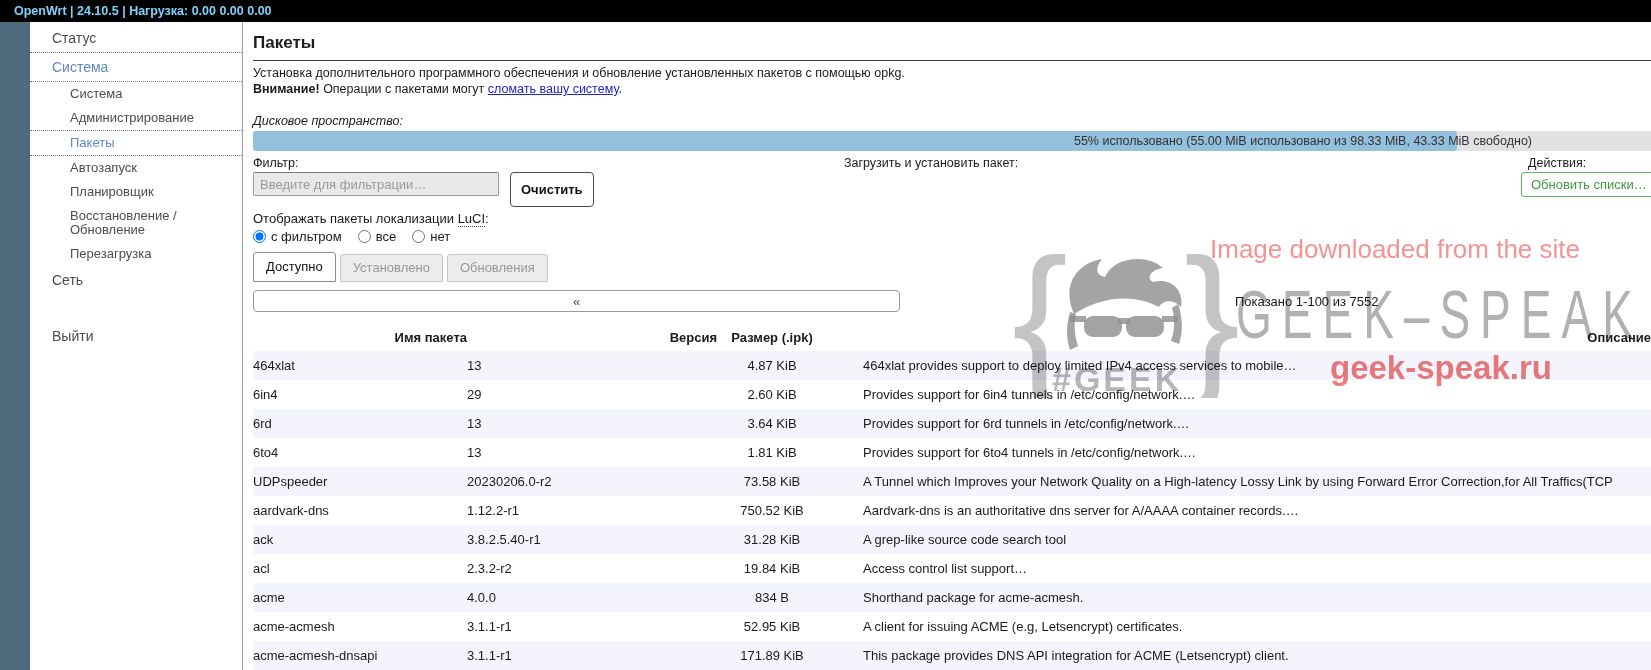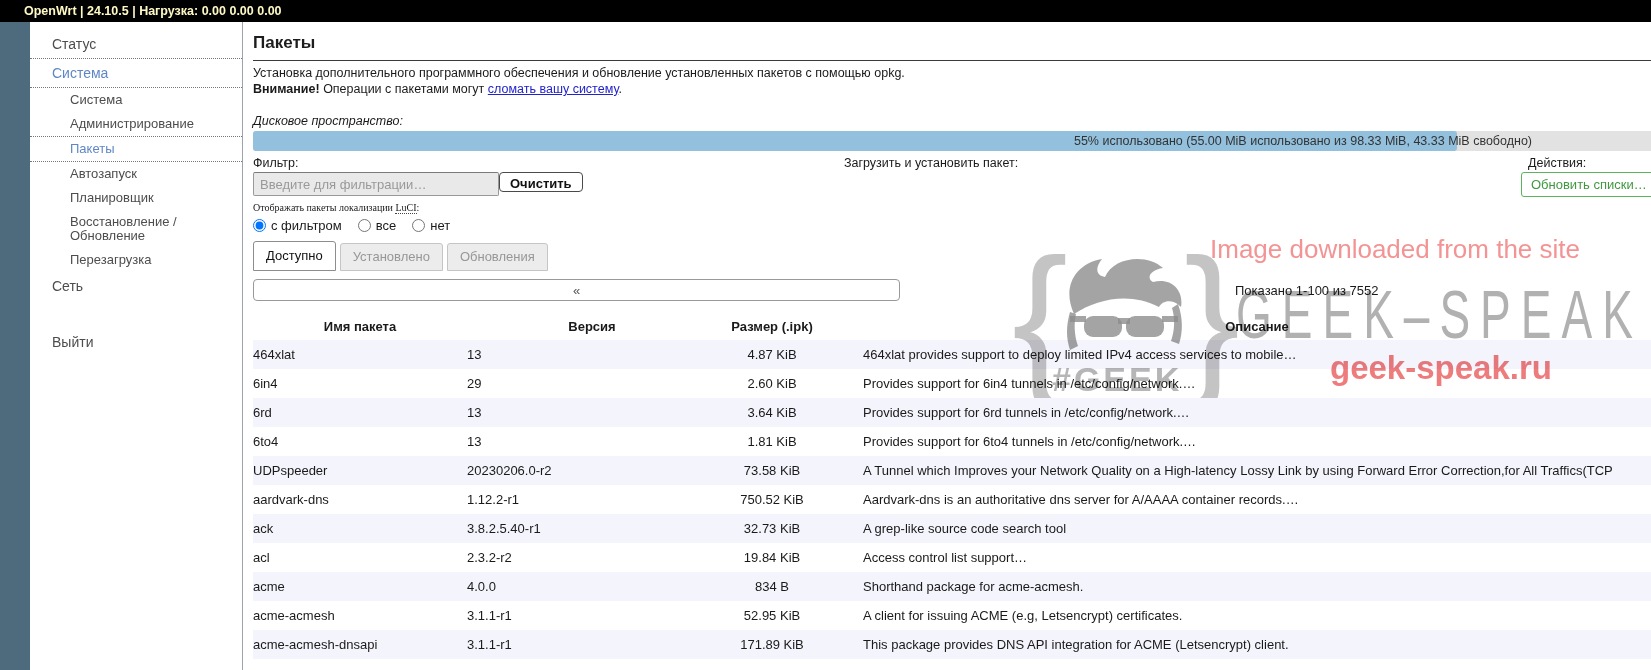--- a/index.html
+++ b/index.html
@@ -2,26 +2,26 @@
 <html><head>
 <meta charset="utf-8">
 <style>
   * { box-sizing: border-box; }
   html,body { margin:0; padding:0; }
   body {
     width:1651px; height:670px; overflow:hidden; position:relative;
     background:#fff; font-family:"Liberation Sans", sans-serif; color:#1a1a1a;
   }
   
-  .topbar { height:22px; background:#000; color:#fef9c3; font-size:12.5px; font-weight:bold;
-            line-height:22px; padding-left:24px; }
+  .topbar { height:22px; background:#000; color:#7dd3fc; font-size:12.5px; font-weight:bold;
+            line-height:22px; padding-left:14px; }
   
   .layout { display:flex; height:648px; }
   .edge-strip { width:30px; background:#4e6b7d; flex:none; }
-  .sidebar { width:213px; flex:none; background:#fff; border-right:1px solid #9aa4aa; padding-top:8px; }
+  .sidebar { width:213px; flex:none; background:#fff; border-right:1px solid #9aa4aa; padding-top:2px; }
   .content { flex:1; position:relative; padding-left:10px; overflow:hidden; }
   
   .nav-item { cursor:pointer; color:#4d4d4d; }
   .nav-top { font-size:14px; padding:6px 0 6px 22px; line-height:16px; }
   .nav-sub { font-size:13px; padding:5px 0 5px 40px; line-height:14px; }
   .nav-item.active { color:#5f87c5; }
   .nav-item.dot-top { border-top:1px dotted #777; }
   .nav-item.dot-bottom { border-bottom:1px dotted #777; }
   .nav-item.logout { margin-top:28px; }
   
@@ -39,53 +39,53 @@
                line-height:20px; font-size:12.5px; color:#333; }
   
   .controls { position:relative; margin-top:4px; }
   .ctl-label { font-size:12.5px; line-height:16px; }
   .ctl-row { margin-top:1px; display:flex; align-items:flex-start; }
   input.textbox { height:24px; width:246px; background:#e9e9e9; border:1px solid #999;
                   border-top-color:#7a7a7a; border-radius:2px; font-size:13px;
                   padding:0 6px; color:#333; font-family:"Liberation Sans",sans-serif; }
   input.textbox::placeholder { color:#999; }
   .btn { background:#fff; border:1px solid #4a4a4a; border-radius:4px; font-size:13px;
-         font-weight:bold; padding:4px 10px; height:20px; line-height:14px; margin-left:0;
+         font-weight:bold; padding:4px 10px; height:35px; line-height:14px; margin-left:11px;
          cursor:pointer; font-family:"Liberation Sans",sans-serif; color:#111;text-align:right; }
   .btn-ok { color:#0069d6; padding:4px 8px; }
   .col-upload { position:absolute; left:591px; top:0; }
   .col-upload input.textbox { width:250px; }
   .col-actions { position:absolute; left:1268px; top:0; }
   .col-actions .ctl-label { margin-left:7px; }
   .btn-green { display:block; margin-top:1px; background:#fff; border:1px solid #5cb45c;
                border-radius:3px; color:#409940; font-size:13px; padding:4px 9px;
                height:25px; width:152px; text-align:left; white-space:nowrap;
                overflow:hidden; cursor:pointer; font-family:"Liberation Sans",sans-serif; }
-  .opts-label { margin-top:4px; font-size:10px; line-height:16px;font-family:Liberation Serif, serif; }
+  .opts-label { margin-top:4px; font-size:13px; line-height:16px; }
   .opts-label .abbr { border-bottom:1px dotted #444; }
   .opts-radios { margin-top:2px; display:flex; align-items:center; font-size:13px; }
   .radio-opt { display:flex; align-items:center; margin-right:16px; cursor:pointer; }
   .radio-opt input { margin:0 5px 0 0; width:13px; height:13px; }
   
   .tabs { display:flex; align-items:flex-end; margin-top:11px; height:27px; }
   .tab { font-size:13px; padding:5px 12px 6px; background:#ececec; color:#979797;
          border:1px solid #c5c5c5; border-radius:3px 3px 0 0; margin-right:4px; cursor:pointer; }
   .tab.active { background:#fff; color:#111; border-color:#8d8d8d; padding:6px 12px 7px; }
   
   .pager { position:relative; margin-top:8px; height:22px; }
   .pager-btn { width:647px; height:22px; background:#fff; border:1px solid #999;
                border-radius:4px; color:#555; font-size:13px; line-height:19px;
                text-align:center; cursor:pointer; font-family:"Liberation Sans",sans-serif; }
   .pager-info { position:absolute; left:982px; top:4px; font-size:13px; color:#1a1a1a; }
   
   .pkg-table-wrap { margin-top:11px; overflow:hidden; }
   table.pkg { width:100%; border-collapse:collapse; table-layout:fixed; font-size:13px; }
   table.pkg col.c1 { width:214px; } table.pkg col.c2 { width:250px; }
   table.pkg col.c3 { width:110px; } table.pkg col.c4 { width:auto; }
-  table.pkg th { text-align:center; font-weight:bold; height:28px; padding:0; white-space:nowrap; }
+  table.pkg th { text-align:right; font-weight:bold; height:28px; padding:0; white-space:nowrap; }
   table.pkg th.num, table.pkg td.num { text-align:center; }
   table.pkg td { height:29px; padding:0; white-space:nowrap; overflow:hidden; }
   table.pkg th.desc, table.pkg td.desc { padding-left:36px; }
   table.pkg tbody tr:nth-child(odd) { background:#f4f4fc; }
   table.pkg tbody tr { cursor:pointer; }
   
   .watermark { position:absolute; left:0; top:0; right:0; bottom:0; pointer-events:none;
                z-index:9; mix-blend-mode:multiply; }
   .watermark > * { position:absolute; }
   .wm-line1 { left:1210px; top:234px; font-size:26px; color:#f38e8e; opacity:.95; white-space:nowrap; }
@@ -231,21 +231,21 @@
             </tr>
             <tr>
               <td class="c-name">aardvark-dns</td>
               <td class="c-ver">1.12.2-r1</td>
               <td class="c-size num">750.52 KiB</td>
               <td class="c-desc desc">Aardvark-dns is an authoritative dns server for A/AAAA container records.…</td>
             </tr>
             <tr>
               <td class="c-name">ack</td>
               <td class="c-ver">3.8.2.5.40-r1</td>
-              <td class="c-size num">32.73 KiB</td>
+              <td class="c-size num">31.28 KiB</td>
               <td class="c-desc desc">A grep-like source code search tool</td>
             </tr>
             <tr>
               <td class="c-name">acl</td>
               <td class="c-ver">2.3.2-r2</td>
               <td class="c-size num">19.84 KiB</td>
               <td class="c-desc desc">Access control list support…</td>
             </tr>
             <tr>
               <td class="c-name">acme</td>

